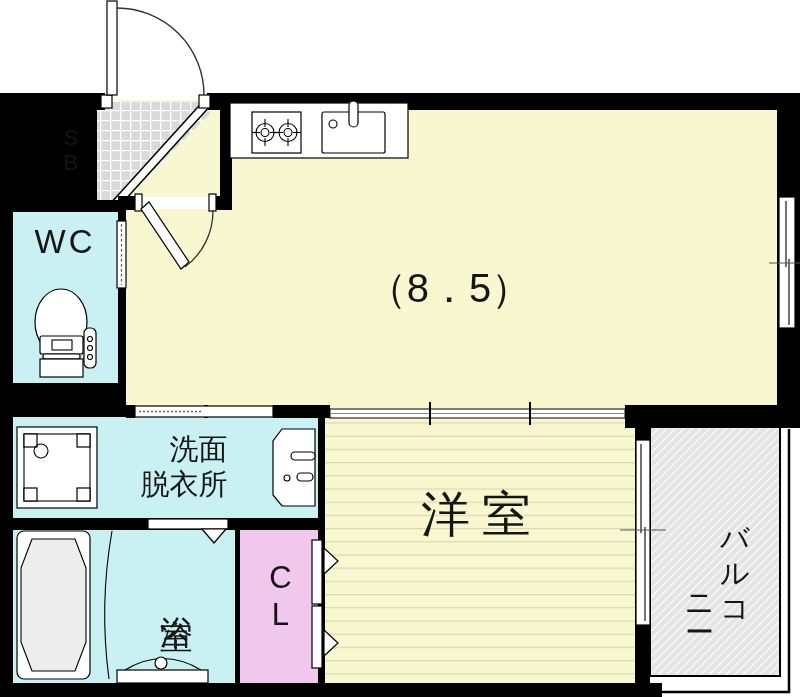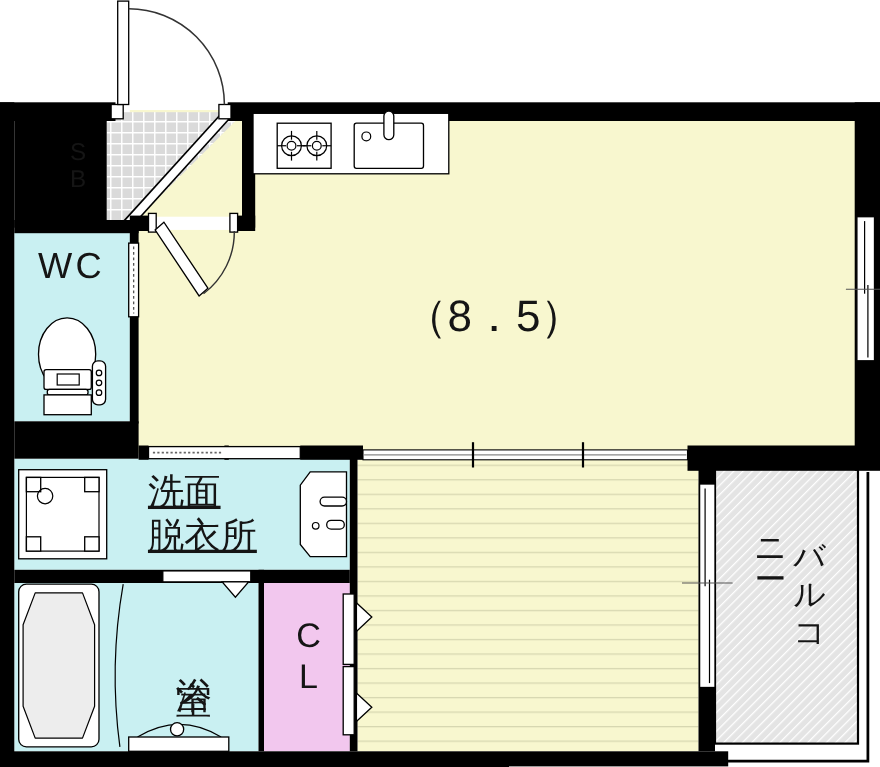--- a/index.html
+++ b/index.html
@@ -1,19 +1,19 @@
 <!DOCTYPE html>
 <html style="--wall: #000000; --outline: #000000; --floor_yellow: #F8F7CF; --floor_stripe: #D5D5AF; --cyan: #C9F0F2; --pink: #F2C7EE; --tile_gray: #DADADA; --balcony_gray: #E4E4E4; --tub_gray: #EDEDED; --text: #151515;"><head>
 <meta charset="utf-8">
 <style>
   html,body{margin:0;padding:0;background:#fff;}
   #plan{position:relative;width:800px;height:697px;background:#fff;overflow:hidden;
         font-family:"Liberation Sans","DejaVu Sans",sans-serif;color:var(--text,#151515);}
   #plan svg{position:absolute;left:0;top:0;}
-  .lbl{position:absolute;transform:translate(-50%,-50%);white-space:pre-line;text-align:left;
+  .lbl{position:absolute;transform:translate(-50%,-50%);white-space:pre-line;text-align:right;
        line-height:1.22;color:var(--text,#151515);}
   .vert{writing-mode:vertical-rl;text-orientation:upright;}
   .vmix{writing-mode:vertical-rl;text-orientation:mixed;}
   
   .w{fill:var(--wall);}
   .fy{fill:var(--floor_yellow);}
   .fc{fill:var(--cyan);}
   .fp{fill:var(--pink);}
   .fx{fill:#fff;stroke:var(--outline);stroke-width:1.2;}
   .thin{fill:none;stroke:var(--outline);stroke-width:1.1;}
@@ -201,26 +201,27 @@
     <path d="M112,531 Q99,605 109,679" fill="none" stroke="var(--outline)" stroke-width="1.1"></path>
     <g>
       <path class="thin" d="M125,670 Q163,647 201,670"></path>
       <rect class="fx" x="117" y="670" width="91" height="13"></rect>
       <circle class="fx" cx="161" cy="663" r="6"></circle>
     </g>
   </svg>
 
   <div class="lbl" style="left:449px;top:288px;font-size:40px;">（8．5）</div>
 
+  <div class="lbl" style="left:482px;top:515px;font-size:49px;letter-spacing:12px;">洋室</div>
 
   <div class="lbl" style="left:65px;top:242px;font-size:33px;letter-spacing:3px;">WC</div>
 
   <div class="lbl vert" style="left:70px;top:150px;font-size:22px;">SB</div>
 
-  <div class="lbl" style="left:184px;top:467px;font-size:33px;text-decoration:underline;">洗面
+  <div class="lbl" style="left:184px;top:467px;font-size:29px;">洗面
 脱衣所</div>
 
   <div class="lbl vert" style="left:176px;top:592px;font-size:33px;letter-spacing:2px;">浴室</div>
 
   <div class="lbl vert" style="left:280px;top:597px;font-size:31px;letter-spacing:2px;">CL</div>
 
   <div class="lbl vmix" style="left:717px;top:547px;font-size:29px;letter-spacing:6px;">バルコニー</div>
 </div>
 
 </body></html>

